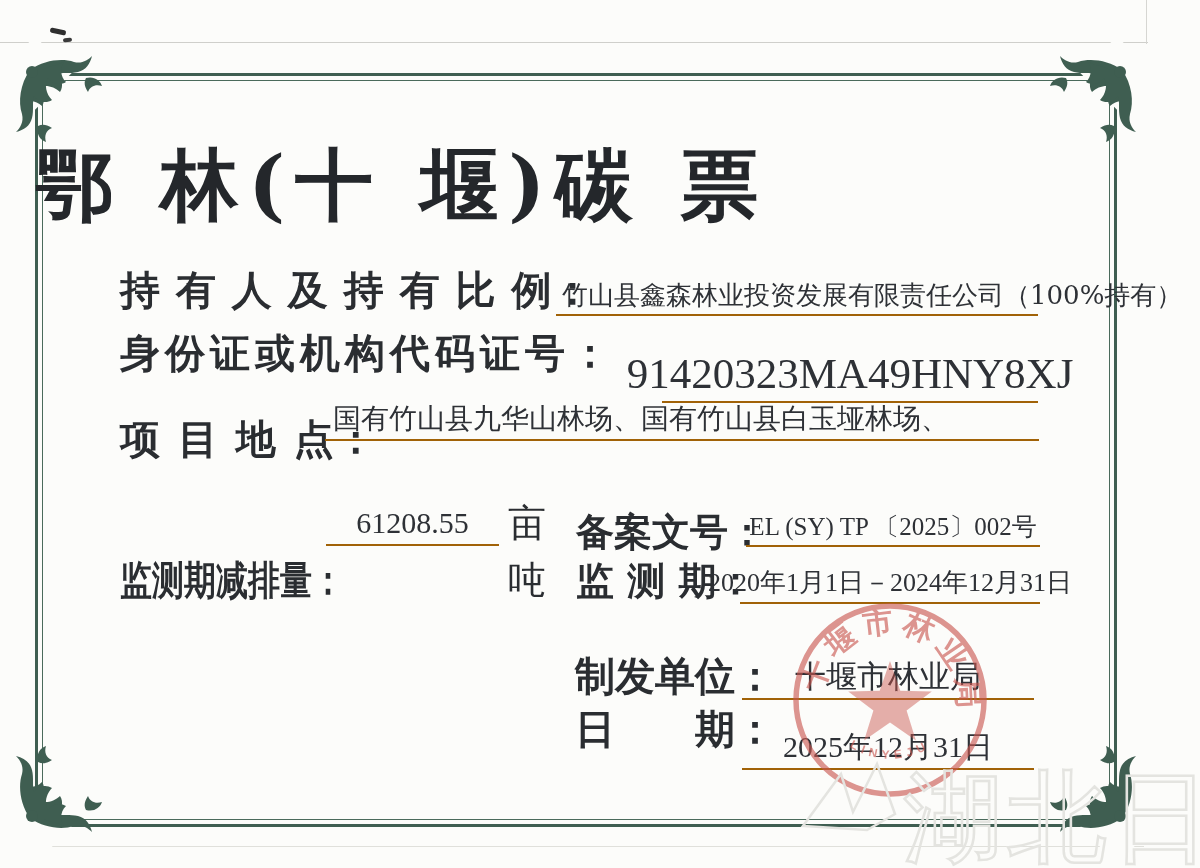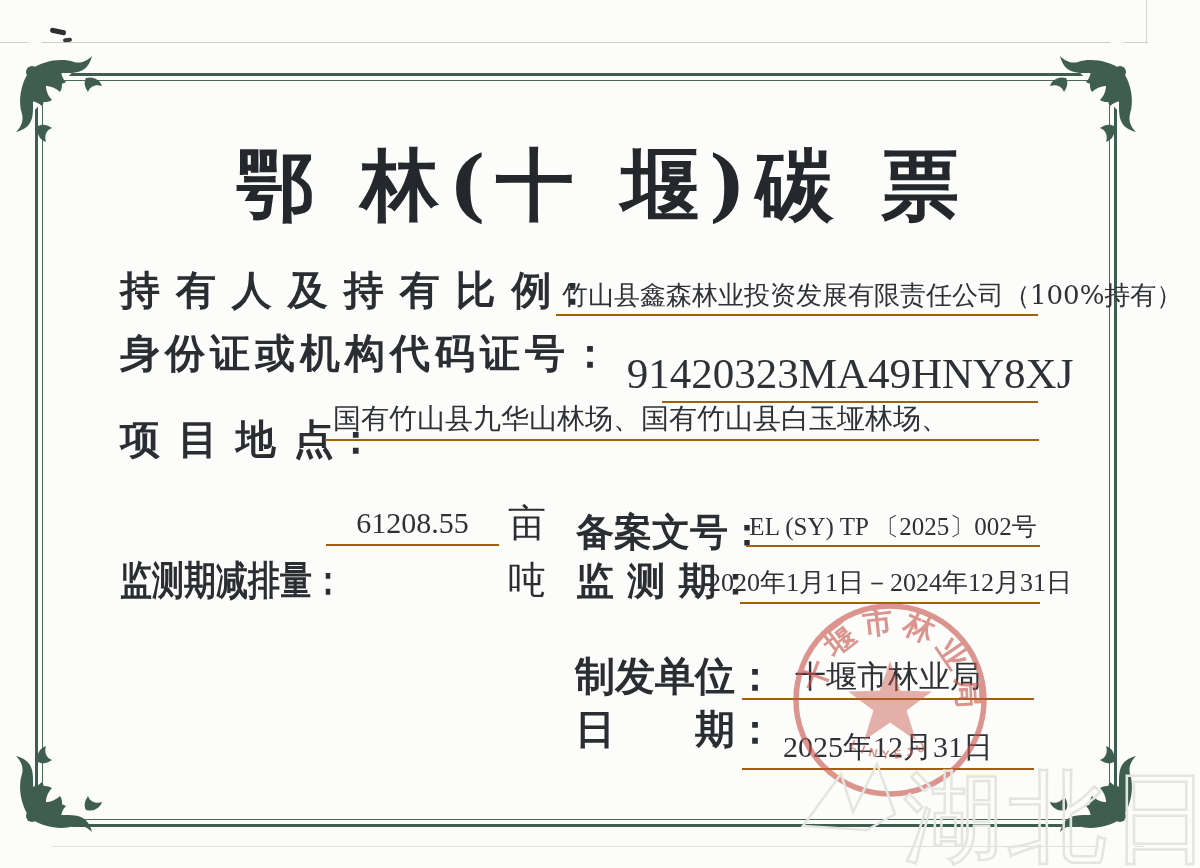--- a/index.html
+++ b/index.html
@@ -20,23 +20,23 @@
   .patch{position:absolute;width:52px;height:52px;background:#fcfcfa;transform:rotate(45deg);z-index:3;}
   .patch-tl{left:9px;top:47px;} .patch-tr{left:1091px;top:47px;}
   .patch-bl{left:9px;top:801px;} .patch-br{left:1091px;top:801px;}
   .corner{position:absolute;width:90px;height:90px;z-index:3;}
   .corner-tl{left:16px;top:56px;}
   .corner-tr{left:1046px;top:56px;transform:scaleX(-1);}
   .corner-bl{left:16px;top:742px;transform:scaleY(-1);}
   .corner-br{left:1046px;top:742px;transform:scale(-1,-1);}
 
   
-  .title{position:absolute;left:35px;top:134px;width:921px;text-align:right;
+  .title{position:absolute;left:35px;top:134px;width:921px;text-align:left;
          font-size:78px;font-weight:900;letter-spacing:10px;color:#24272b;
-         font-family:"DejaVu Serif",serif;z-index:4;white-space:nowrap;padding-left:13px;}
+         font-family:"DejaVu Serif",serif;z-index:4;white-space:nowrap;}
 
   
   .lbl{position:absolute;font-size:40px;font-weight:700;color:#2a2d31;line-height:1.1;
        font-family:"DejaVu Serif",serif;white-space:nowrap;z-index:4;}
   .val{position:absolute;border-bottom:2px solid #a16207;box-sizing:border-box;
        display:flex;align-items:flex-end;justify-content:center;
        white-space:nowrap;line-height:1;padding-bottom:6px;z-index:4;color:#2e3136;}
   .kai{font-family:"DejaVu Serif",serif;}
   .num{font-family:"Liberation Serif",serif;}
 

